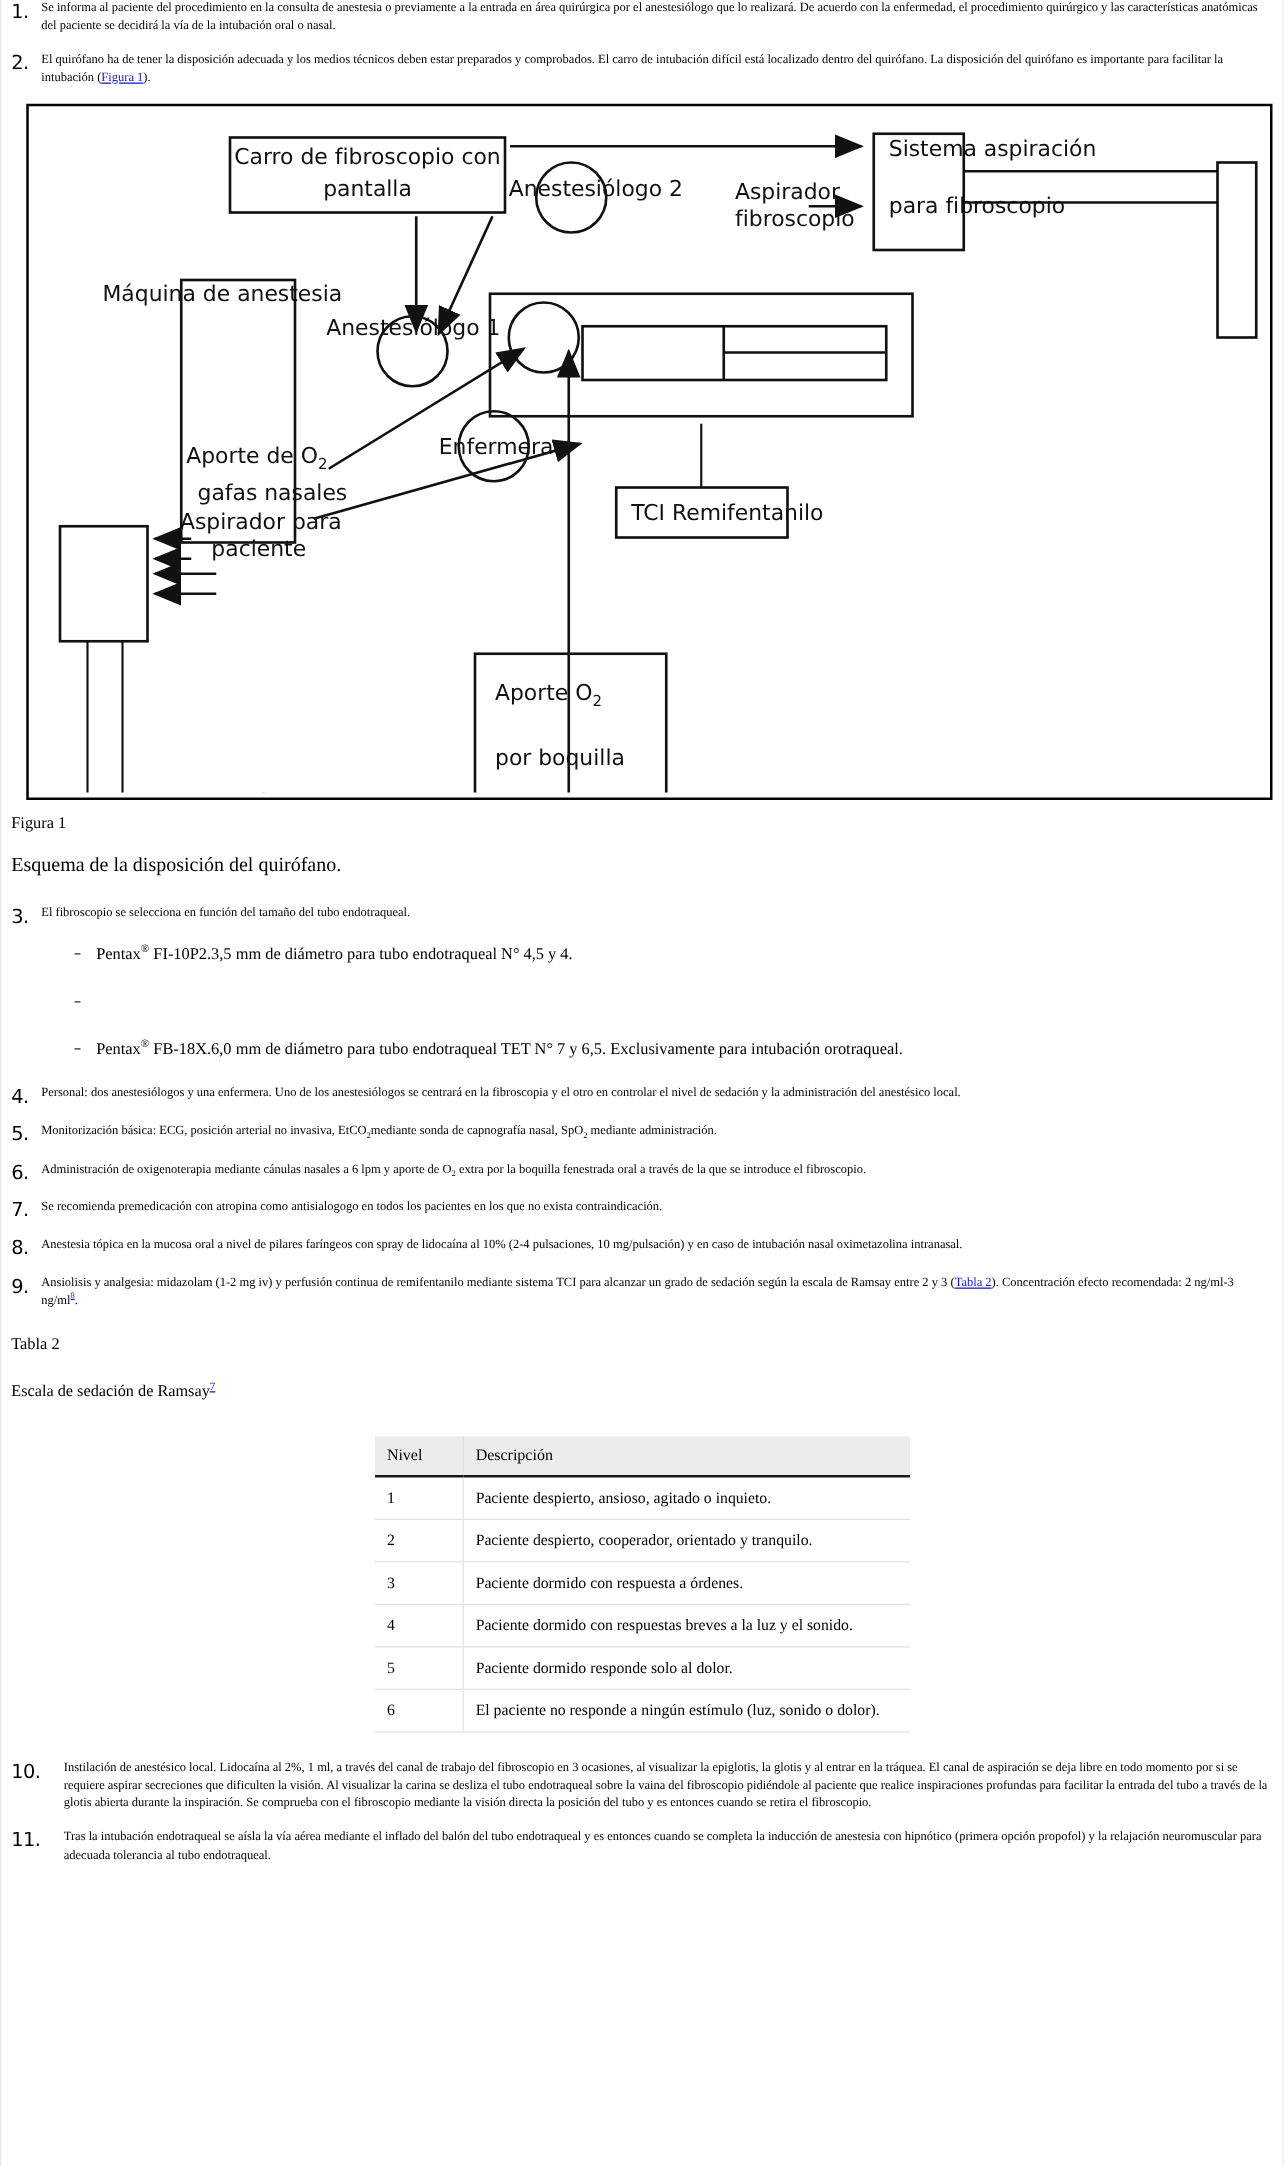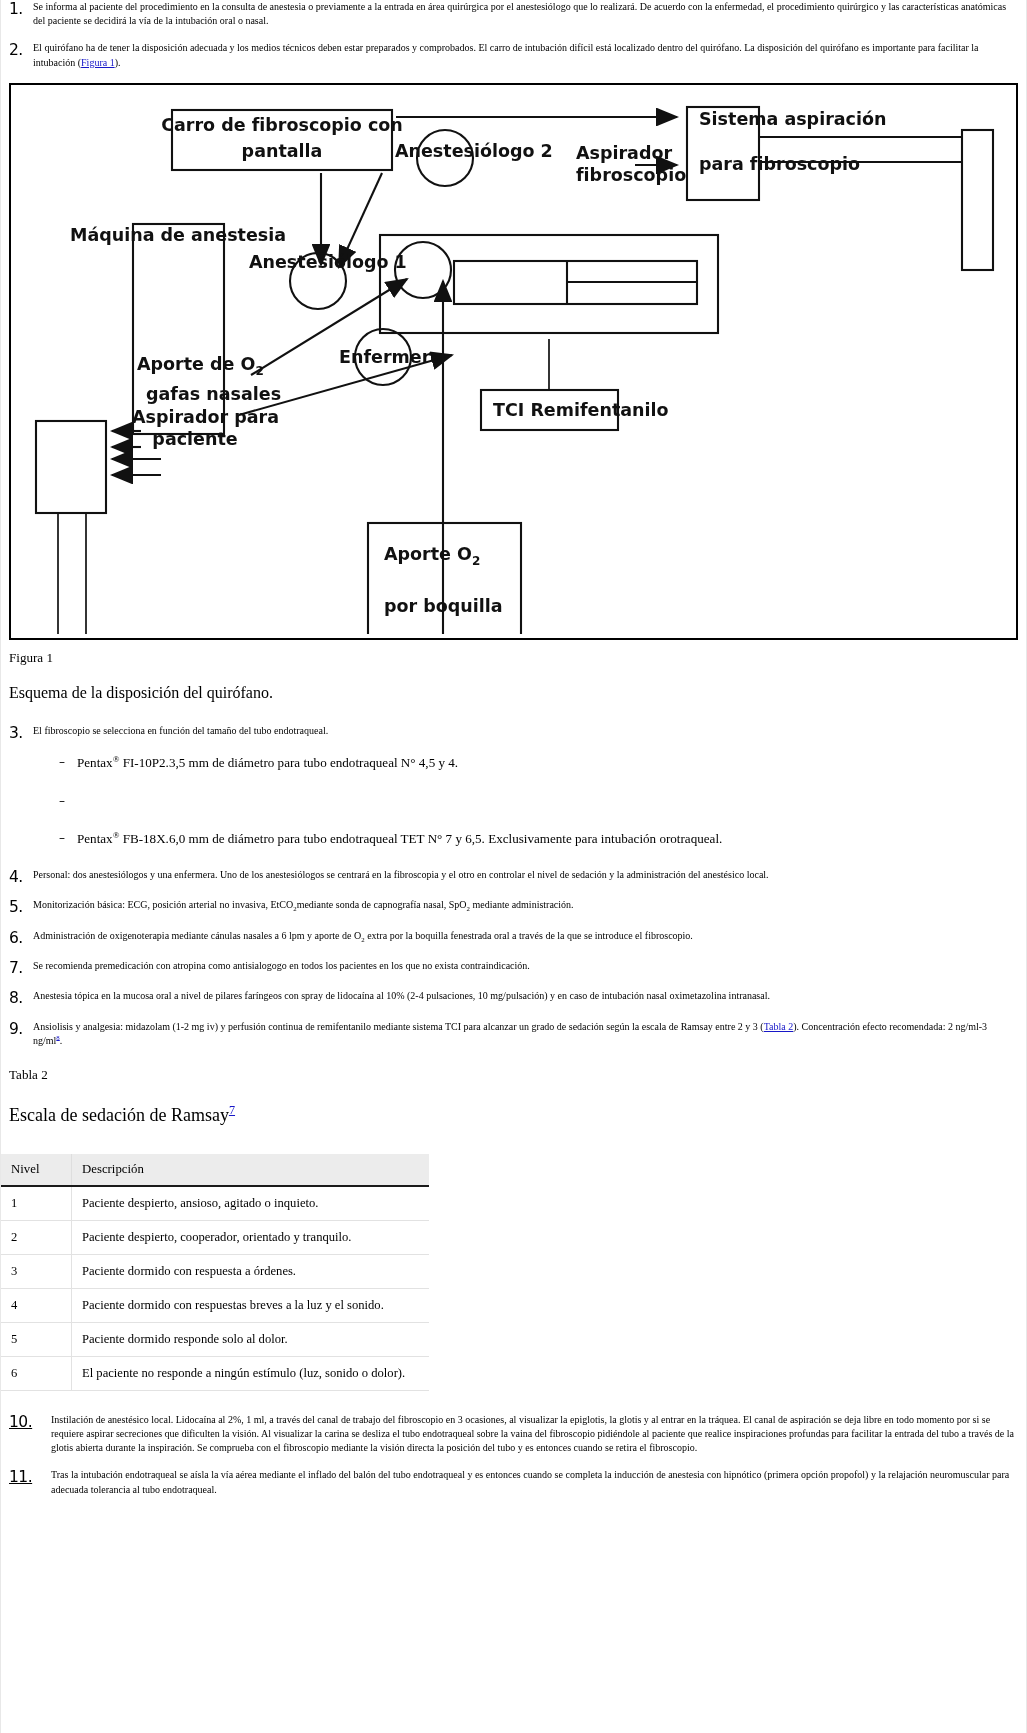--- a/index.html
+++ b/index.html
@@ -35,21 +35,20 @@
     line-height: 1.05;
     min-width: 24px;
     flex: 0 0 24px;
     text-align: left;
     padding-top: 1px;
     letter-spacing: -0.5px;
   }
   .num-item.wide .marker {
     min-width: 32px;
     flex: 0 0 32px;
-    text-decoration: underline;
   }
   .num-item .body {
     flex: 1 1 auto;
     font-size: 10px;
     line-height: 1.42;
     text-align: left;
   }
   .num-item.indent-body .body { padding-left: 10px; }
 
   
@@ -71,50 +70,50 @@
   sub { font-size: 0.68em; vertical-align: sub; line-height: 0; }
 
   a.doclink {
     color: #1717c8;
     text-decoration: underline;
   }
   sup.ref a { color: #1717c8; text-decoration: underline; }
 
   
   .figure-frame {
-    margin: 8px 8px 0 8px;
+    margin: 8px 8px 0 20px;
     border: 2px solid #000;
     height: 553px;
     position: relative;
     background: #fff;
     overflow: hidden;
-    font-weight: bold;
   }
   .figure-frame svg { display: block; }
 
   .fig-caption {
     padding: 10px 8px 0 8px;
     font-size: 13.1px;
   }
   .fig-subcaption {
     padding: 18px 8px 22px 8px;
     font-size: 16px;
   }
 
   
   .tabla-label {
     padding: 6px 8px 0 8px;
     font-size: 13.1px;
   }
   .tabla-title {
     padding: 22px 8px 0 8px;
-    font-size: 18px;
+    font-size: 13px;
   }
   .table-wrap {
     display: flex;
+    justify-content: center;
     margin-top: 28px;
     margin-bottom: 22px;
   }
   table.ramsay {
     border-collapse: collapse;
     width: 428px;
     font-size: 12.6px;
   }
   table.ramsay thead th {
     background: #ececec;

